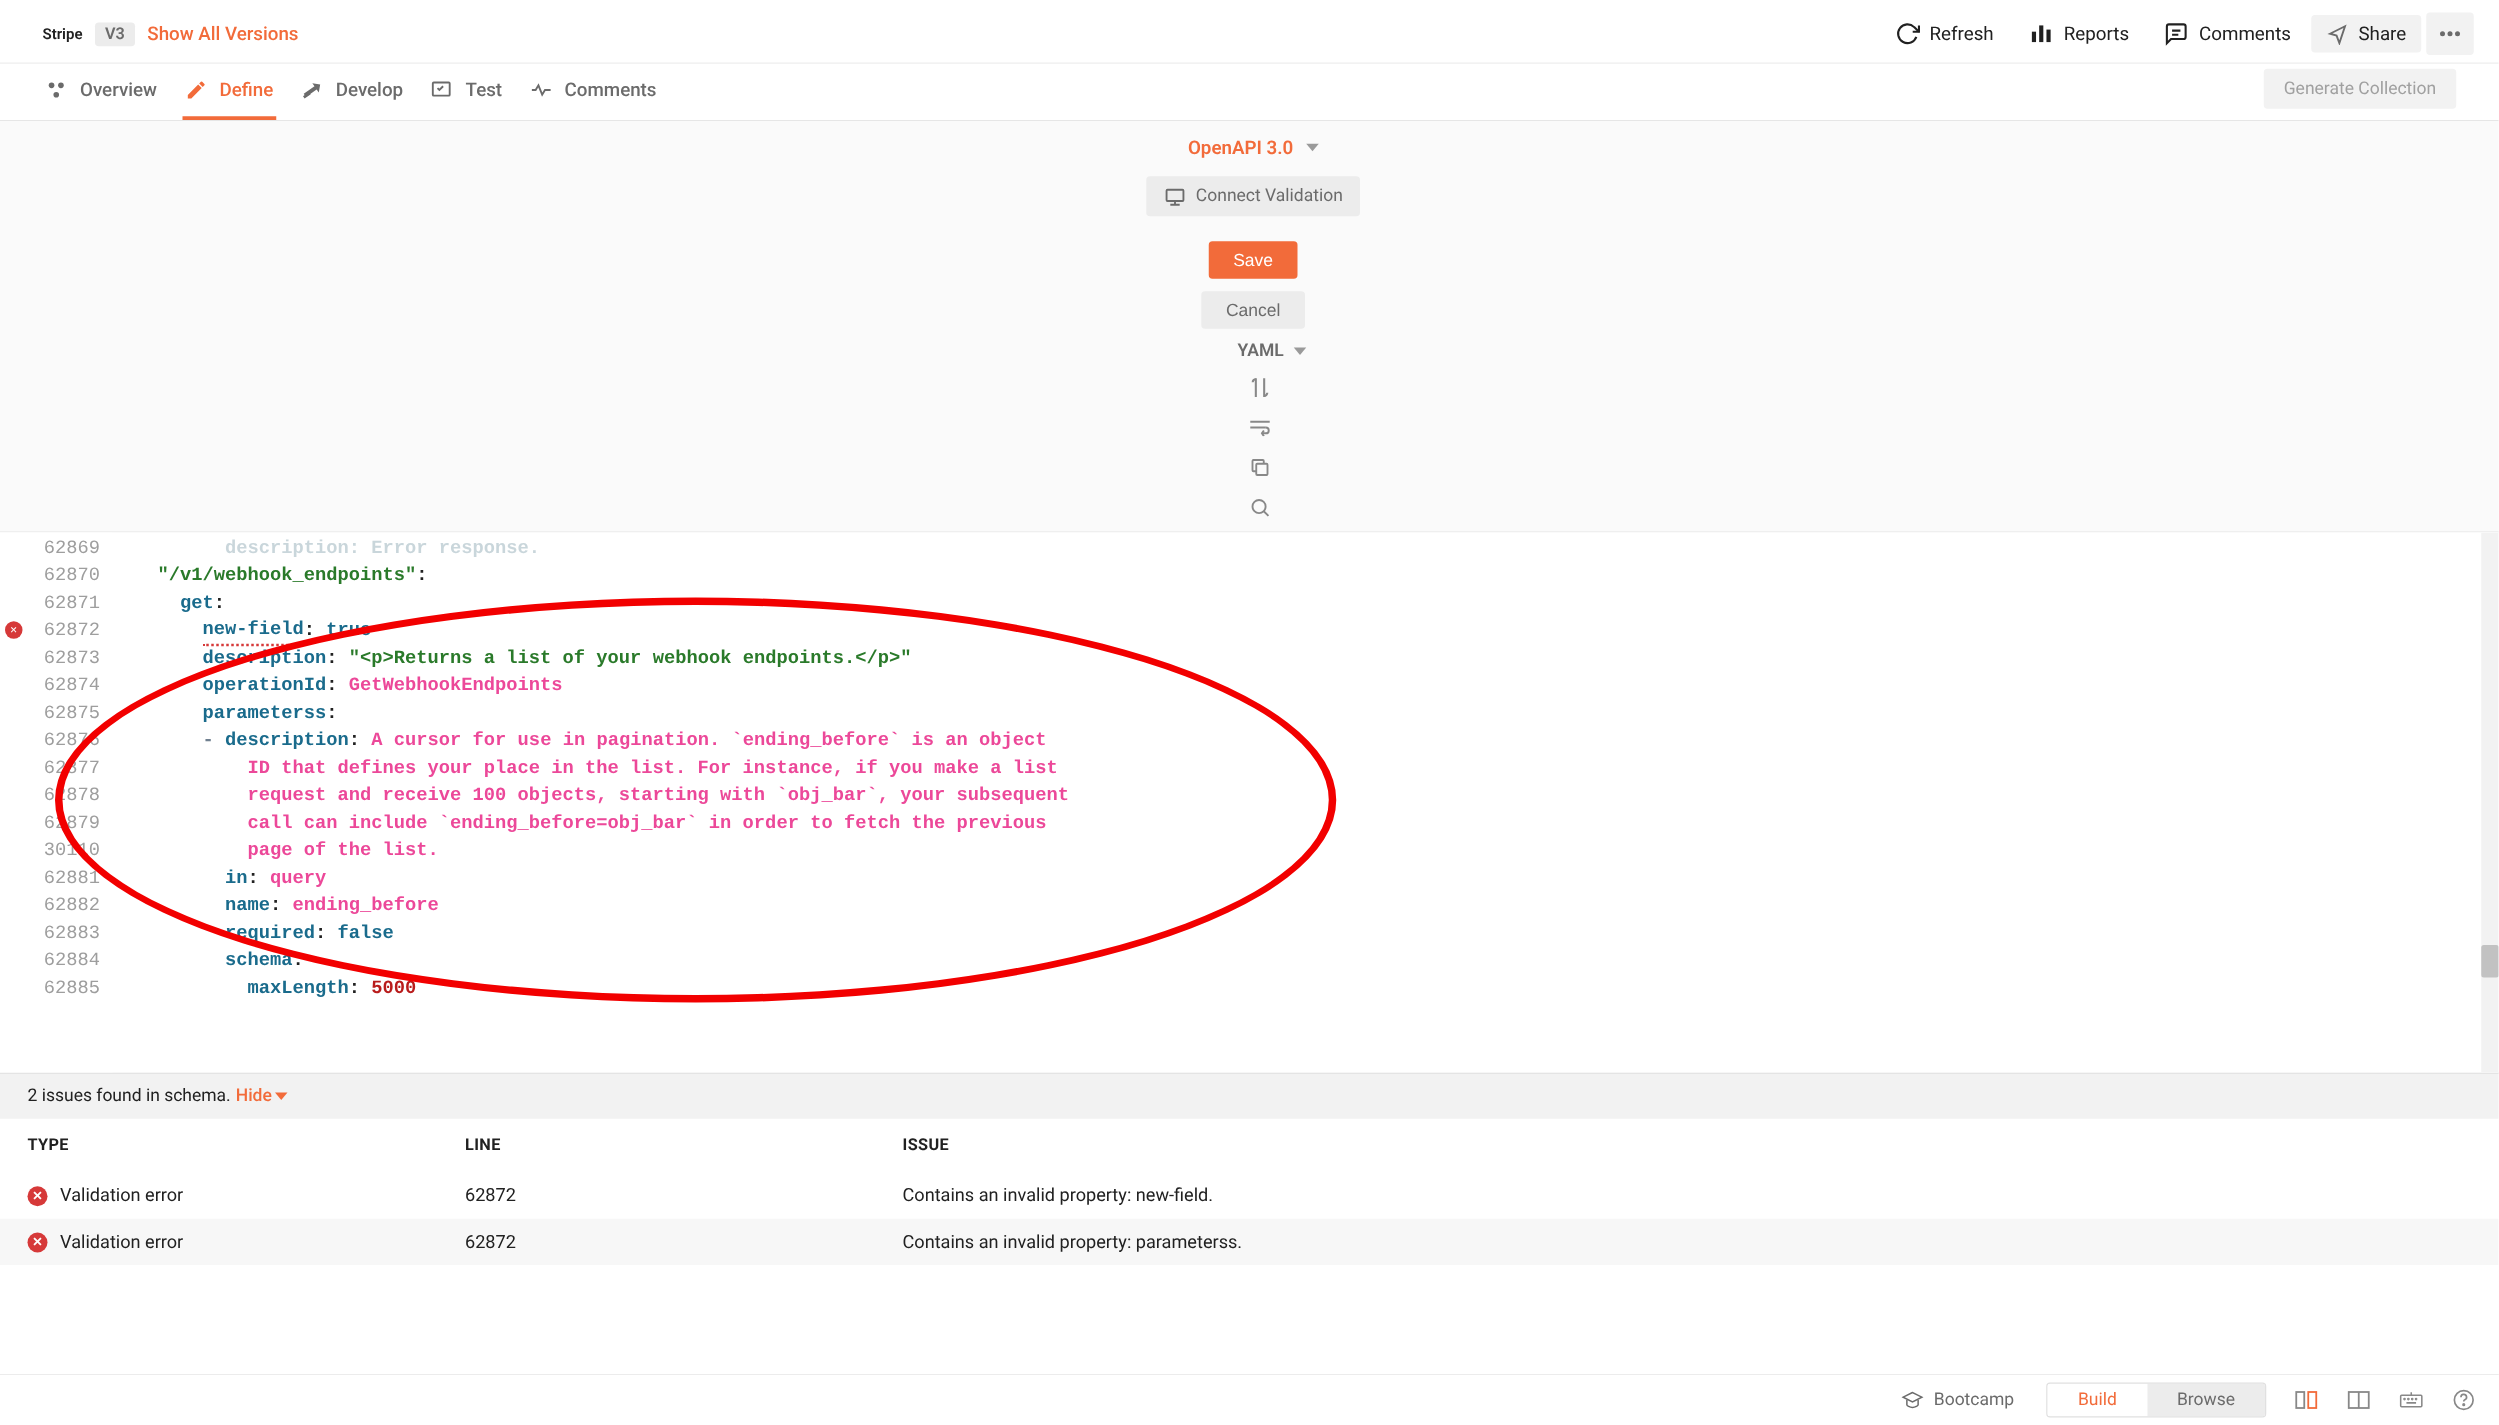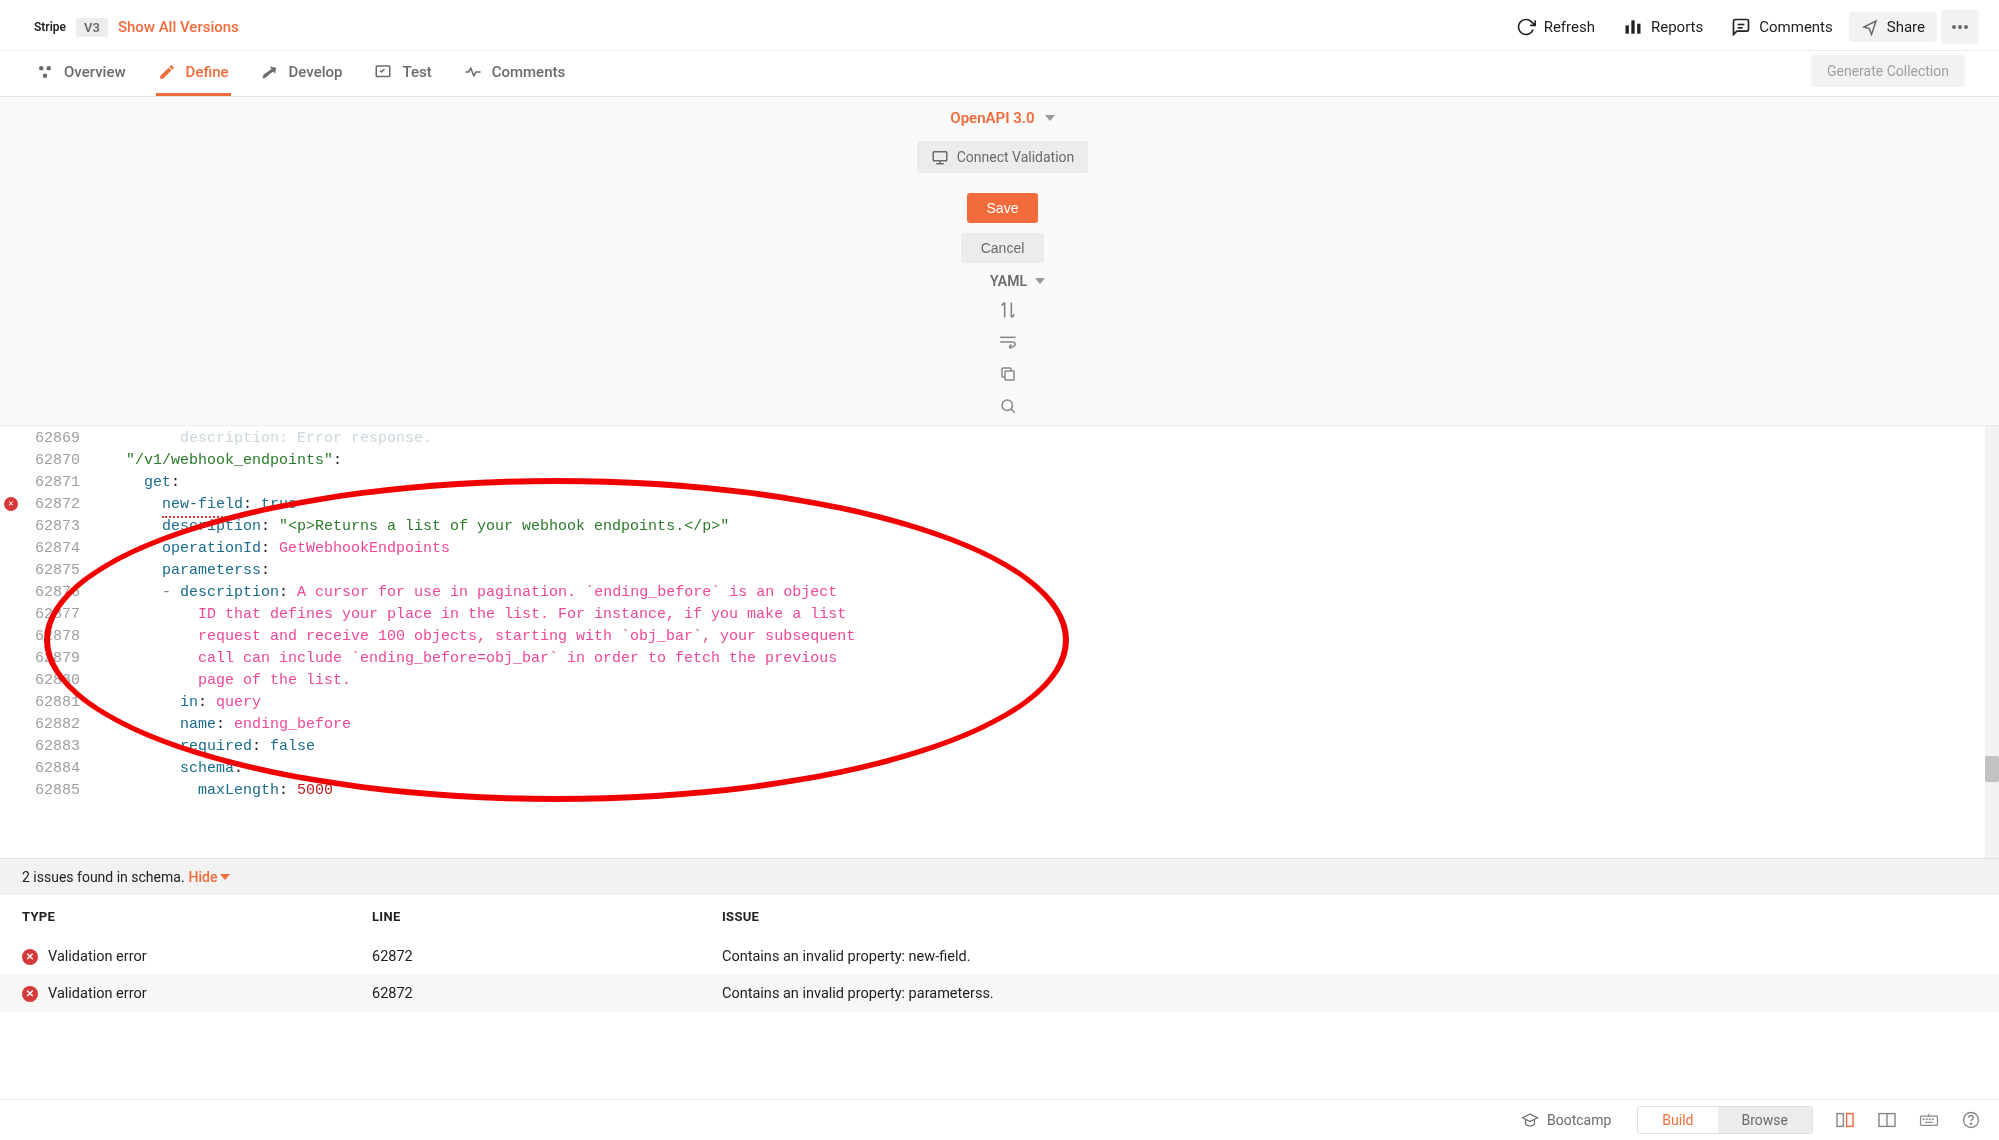--- a/index.html
+++ b/index.html
@@ -12,21 +12,21 @@
 .api-name { font-size: 12px; font-weight: 600; color: #212121; }
 .version-chip { background: #ececec; color: #6b6b6b; border-radius: 3px; padding: 2px 8px; font-size: 13px; font-weight: 600; }
 .show-versions { color: #f26b3a; font-size: 15px; font-weight: 500; cursor: pointer; }
 .header-right { display: flex; align-items: center; gap: 4px; }
 .hdr-btn { display: flex; align-items: center; gap: 8px; padding: 6px 12px; font-size: 15px; color: #212121; cursor: pointer; border-radius: 3px; }
 .hdr-btn.lite { background: #f2f2f2; }
 .icon18 { width: 18px; height: 18px; display: inline-flex; align-items: center; justify-content: center; }
 .icon20 { width: 20px; height: 20px; display: inline-flex; align-items: center; justify-content: center; }
 
 
-.tabs { display: flex; align-items: center; padding: 0 34px; border-bottom: 1px solid #e6e6e6; gap: 28px; }
+.tabs { display: flex; align-items: center; padding: 0 34px; border-bottom: 1px solid #e6e6e6; gap: 18px; }
 .tab { display: flex; align-items: center; gap: 10px; padding: 12px 2px; font-size: 15px; color: #6b6b6b; cursor: pointer; border-bottom: 3px solid transparent; font-weight: 500; }
 .tab.active { color: #f26b3a; border-bottom-color: #f26b3a; }
 .tabs-spacer { flex: 1; }
 .gen-coll { background: #f2f2f2; color: #a0a0a0; padding: 8px 16px; border-radius: 3px; font-size: 14px; margin-bottom: 6px; }
 
 
 .toolbar { display: flex; align-items: center; padding: 8px 12px 8px 18px; border-bottom: 1px solid #ececec; gap: 10px; background: #fafafa; flex-direction: column; }
 .spec-dd { display: flex; align-items: center; gap: 10px; color: #f26b3a; font-weight: 600; font-size: 15px; cursor: pointer; padding: 4px 6px; }
 .connect-repo { display: flex; align-items: center; gap: 8px; background: #ececec; color: #6b6b6b; padding: 7px 14px; border-radius: 3px; font-size: 14px; cursor: pointer; }
 .toolbar-spacer { flex: 1; }
@@ -36,21 +36,21 @@
 .lang-dd { display: flex; align-items: center; gap: 8px; color: #6b6b6b; font-weight: 600; padding: 0 10px; cursor: pointer; }
 .tb-icon { width: 22px; height: 22px; display: inline-flex; align-items: center; justify-content: center; color: #6b6b6b; cursor: pointer; margin-left: 10px; }
 
 
 .editor { flex: 1; display: flex; font-family: "SFMono-Regular", Consolas, "Courier New", monospace; font-size: 15px; line-height: 22px; overflow: hidden; position: relative; background: #fff; }
 .gutter { width: 90px; text-align: right; color: #9e9e9e; padding: 2px 10px 2px 6px; user-select: none; background: #fff; position: relative; }
 .gutter-line { height: 22px; position: relative; }
 .gutter-err { position: absolute; left: -2px; top: 3px; width: 14px; height: 14px; background: #d63939; border-radius: 50%; display: flex; align-items: center; justify-content: center; }
 .gutter-err::after { content: "✕"; color: #fff; font-size: 9px; font-weight: bold; }
 .code { flex: 1; padding: 2px 0; white-space: pre; color: #212121; overflow: hidden; }
-.code-line { height: 22px; display: flex; align-items: flex-start; }
+.code-line { height: 22px; display: flex; align-items: center; font-weight: bold; }
 .tk-key { color: #1a6b8c; }
 .tk-bool { color: #1a6b8c; }
 .tk-num { color: #b91c1c; }
 .tk-str { color: #2a7a2a; }
 .tk-op { color: #708090; }
 .tk-txt { color: #ec4899; }
 .tk-faded { color: #9eb5be; }
 .squiggly { border-bottom: 2px dotted #d63939; }
 .grey-line { opacity: .55; }
 .vscroll { position: absolute; right: 0; top: 0; bottom: 0; width: 14px; background: #f2f2f2; }
@@ -253,21 +253,21 @@
         <div class="gutter-line">62870</div>
         <div class="gutter-line">62871</div>
         <div class="gutter-line">62872<span class="gutter-err"></span></div>
         <div class="gutter-line">62873</div>
         <div class="gutter-line">62874</div>
         <div class="gutter-line">62875</div>
         <div class="gutter-line">62876</div>
         <div class="gutter-line">62877</div>
         <div class="gutter-line">62878</div>
         <div class="gutter-line">62879</div>
-        <div class="gutter-line">62880</div>
+        <div class="gutter-line">30110</div>
         <div class="gutter-line">62881</div>
         <div class="gutter-line">62882</div>
         <div class="gutter-line">62883</div>
         <div class="gutter-line">62884</div>
         <div class="gutter-line">62885</div>
       </div>
     <div class="code" id="code"><div class="code-line grey-line"><span>          </span><span class="tk-faded">description</span><span class="tk-faded">: </span><span class="tk-faded">Error response.</span></div><div class="code-line"><span>    </span><span class="tk-str">"/v1/webhook_endpoints"</span><span>:</span></div><div class="code-line"><span>      </span><span class="tk-key">get</span><span>:</span></div><div class="code-line"><span>        </span><span class="tk-key squiggly">new-field</span><span>: </span><span class="tk-bool">true</span></div><div class="code-line"><span>        </span><span class="tk-key">description</span><span>: </span><span class="tk-str">"&lt;p&gt;Returns a list of your webhook endpoints.&lt;/p&gt;"</span></div><div class="code-line"><span>        </span><span class="tk-key">operationId</span><span>: </span><span class="tk-txt">GetWebhookEndpoints</span></div><div class="code-line"><span>        </span><span class="tk-key">parameterss</span><span>:</span></div><div class="code-line"><span>        </span><span class="tk-op">- </span><span class="tk-key">description</span><span>: </span><span class="tk-txt">A cursor for use in pagination. `ending_before` is an object</span></div><div class="code-line"><span>            </span><span class="tk-txt">ID that defines your place in the list. For instance, if you make a list</span></div><div class="code-line"><span>            </span><span class="tk-txt">request and receive 100 objects, starting with `obj_bar`, your subsequent</span></div><div class="code-line"><span>            </span><span class="tk-txt">call can include `ending_before=obj_bar` in order to fetch the previous</span></div><div class="code-line"><span>            </span><span class="tk-txt">page of the list.</span></div><div class="code-line"><span>          </span><span class="tk-key">in</span><span>: </span><span class="tk-txt">query</span></div><div class="code-line"><span>          </span><span class="tk-key">name</span><span>: </span><span class="tk-txt">ending_before</span></div><div class="code-line"><span>          </span><span class="tk-key">required</span><span>: </span><span class="tk-bool">false</span></div><div class="code-line"><span>          </span><span class="tk-key">schema</span><span>:</span></div><div class="code-line"><span>            </span><span class="tk-key">maxLength</span><span>: </span><span class="tk-num">5000</span></div></div>
     <div class="vscroll">
       <div class="vscroll-thumb"></div>
     </div>

